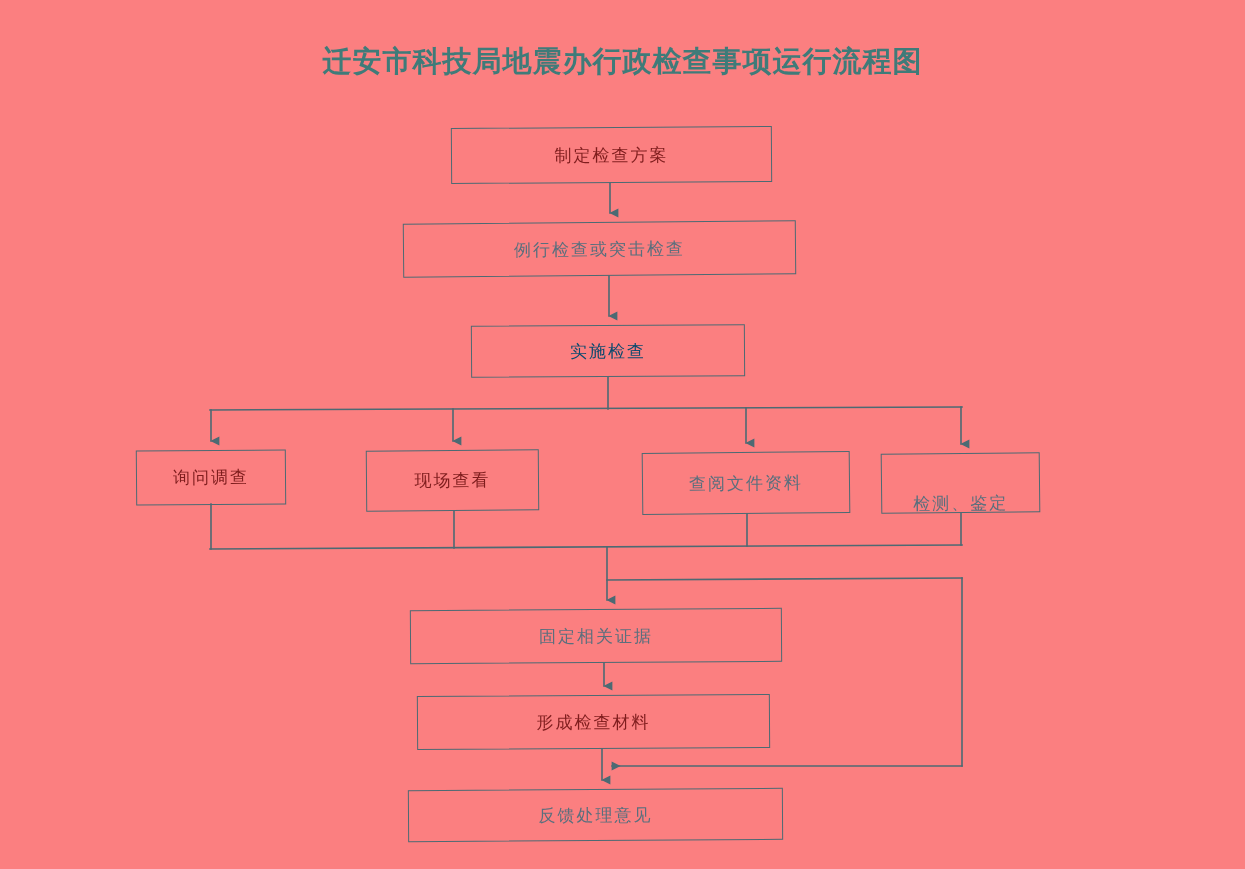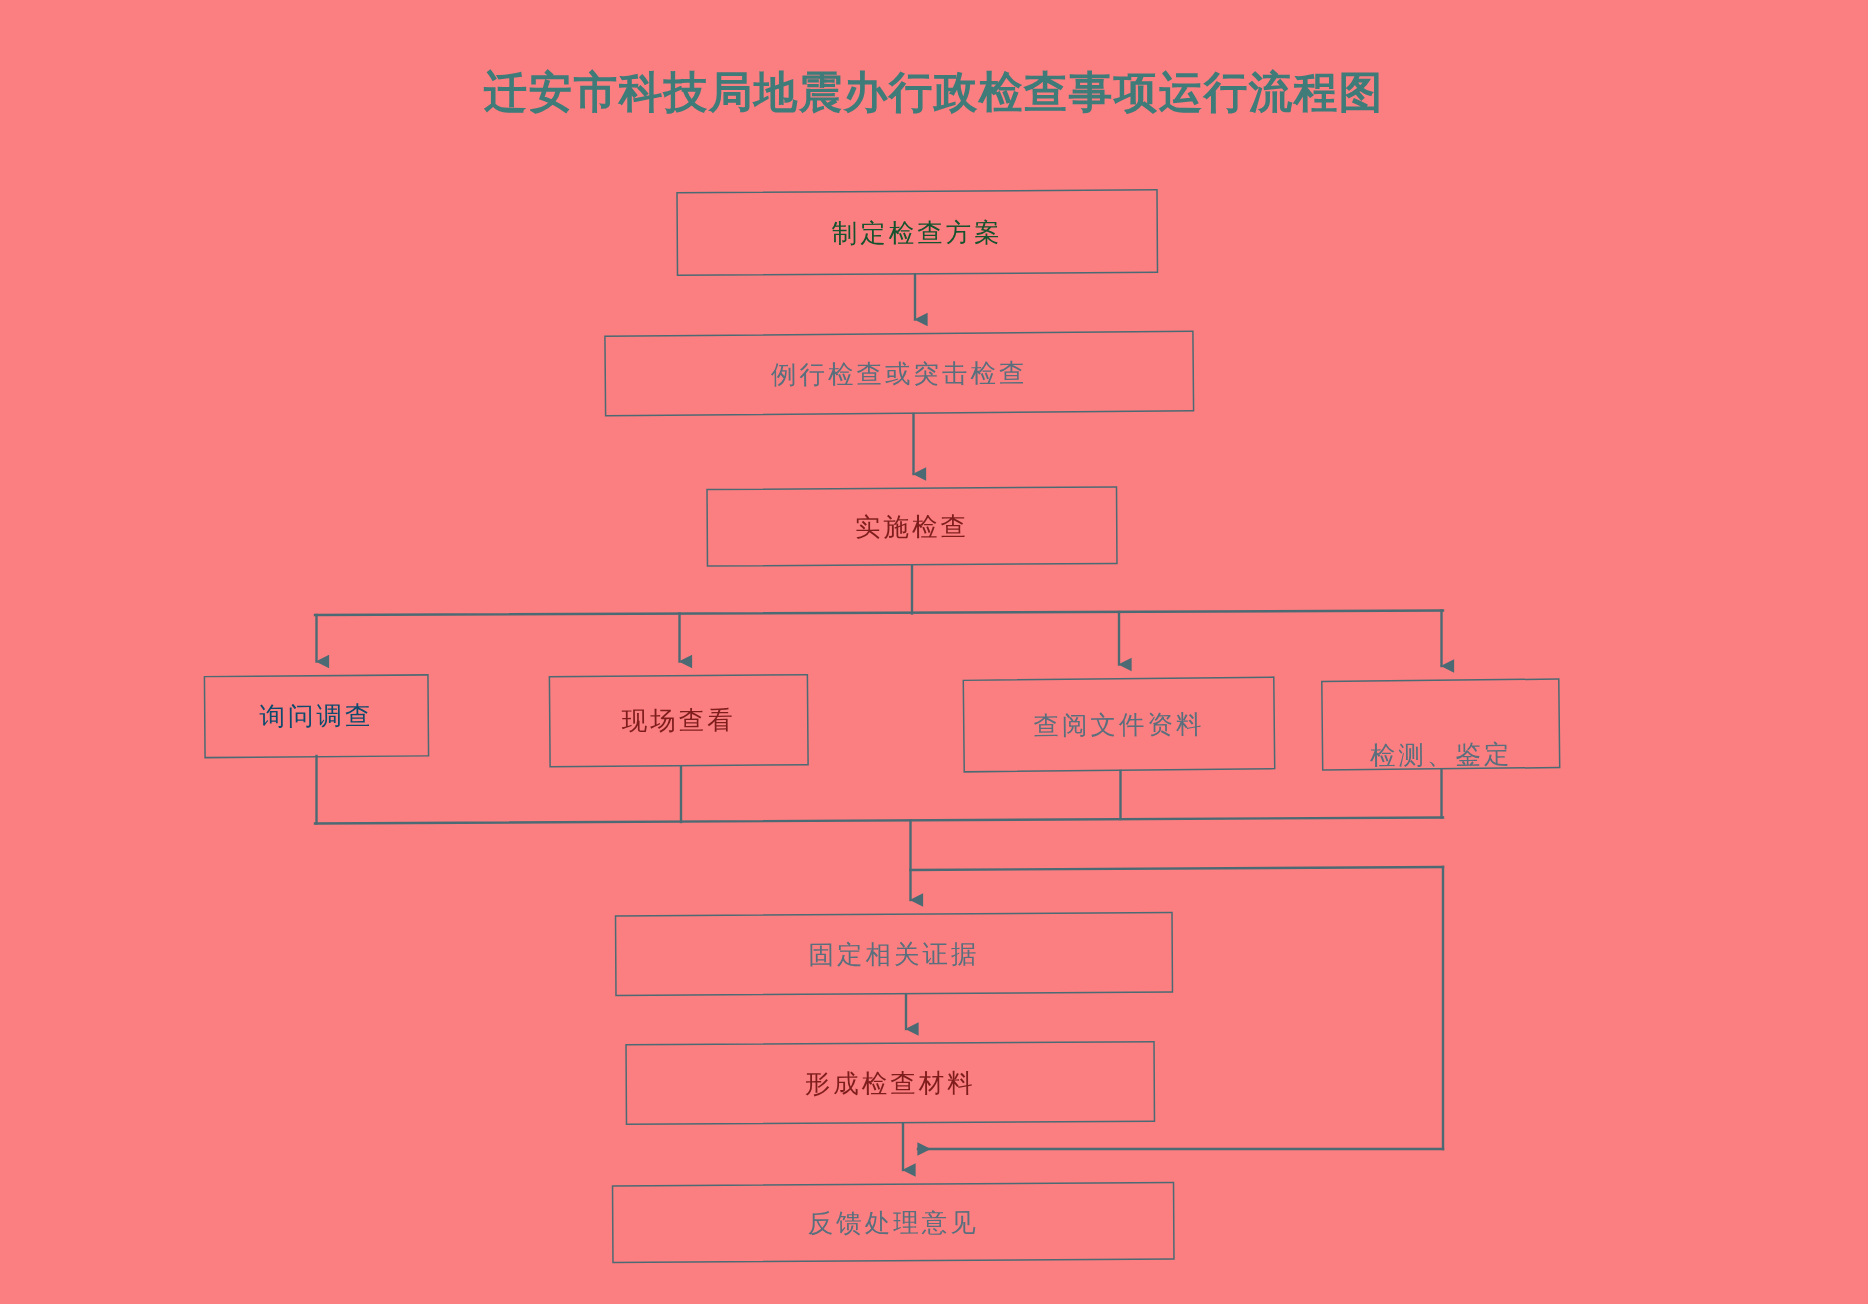--- a/index.html
+++ b/index.html
@@ -117,30 +117,30 @@
       <line x1="962" y1="766" x2="612" y2="766" marker-end="url(#arrowLeft)"></line>
 
       <line x1="604" y1="663" x2="604" y2="686" marker-end="url(#arrowDown)"></line>
 
       <line x1="602" y1="749" x2="602" y2="780" marker-end="url(#arrowDown)"></line>
 
     </g>
   </svg>
 
   <div class="node skew-a" style="left: 451px; top: 127px; width: 321px; height: 56px; border-color: rgb(76, 106, 115);">
-    <span class="node-label" style="color: #14532d;">制定检查方案</span>
+    <span class="node-label" style="color: #7f1d1d;">制定检查方案</span>
   </div>
   <div class="node skew-b" style="left: 403px; top: 222px; width: 393px; height: 54px; border-color: rgb(76, 106, 115);">
     <span class="node-label" style="color: rgb(90, 111, 125);">例行检查或突击检查</span>
   </div>
   <div class="node skew-a" style="left: 471px; top: 325px; width: 274px; height: 52px; border-color: rgb(76, 106, 115);">
-    <span class="node-label" style="color: #7f1d1d;">实施检查</span>
+    <span class="node-label" style="color: #0c4a6e;">实施检查</span>
   </div>
   <div class="node skew-c" style="left: 136px; top: 450px; width: 150px; height: 55px; border-color: rgb(76, 106, 115);">
-    <span class="node-label" style="color: #0c4a6e;">询问调查</span>
+    <span class="node-label" style="color: #7f1d1d;">询问调查</span>
   </div>
   <div class="node skew-c" style="left: 366px; top: 450px; width: 173px; height: 61px; border-color: rgb(76, 106, 115);">
     <span class="node-label" style="color: #7f1d1d;">现场查看</span>
   </div>
   <div class="node skew-d" style="left: 642px; top: 452px; width: 208px; height: 62px; border-color: rgb(76, 106, 115);">
     <span class="node-label" style="color: rgb(90, 111, 125);">查阅文件资料</span>
   </div>
   <div class="node skew-d" style="left: 881px; top: 453px; width: 159px; height: 60px; border-color: rgb(76, 106, 115);">
     <span class="node-label" style="color: rgb(90, 111, 125); margin-top: 40px;">检测、鉴定</span>
   </div>

